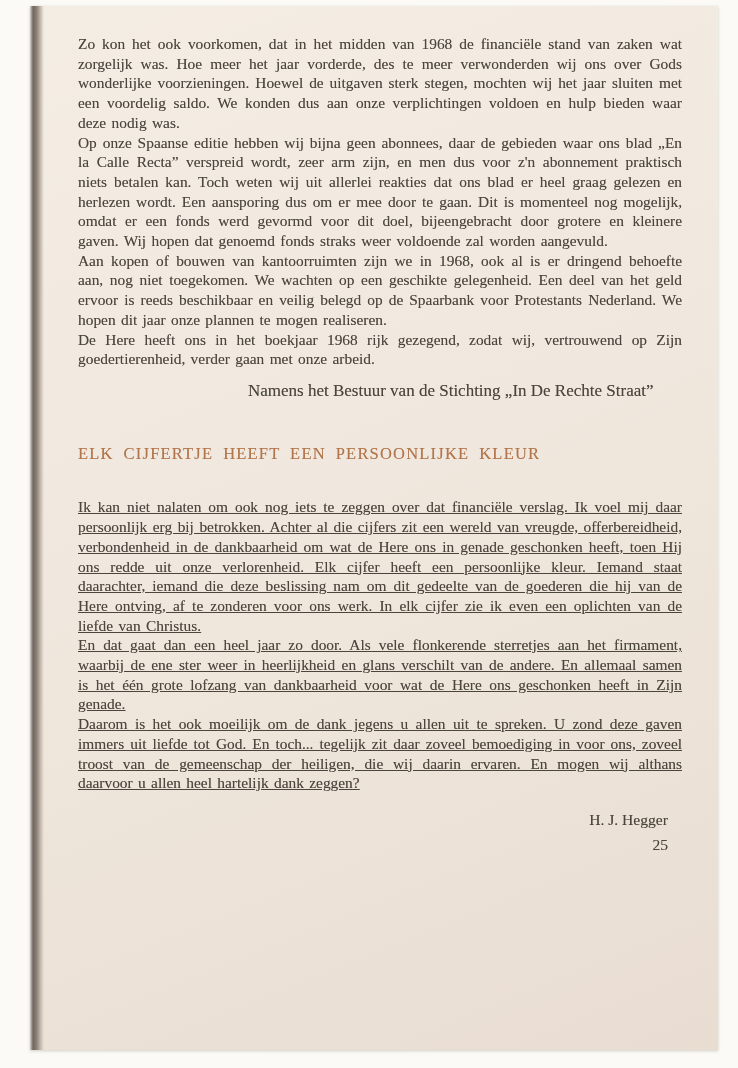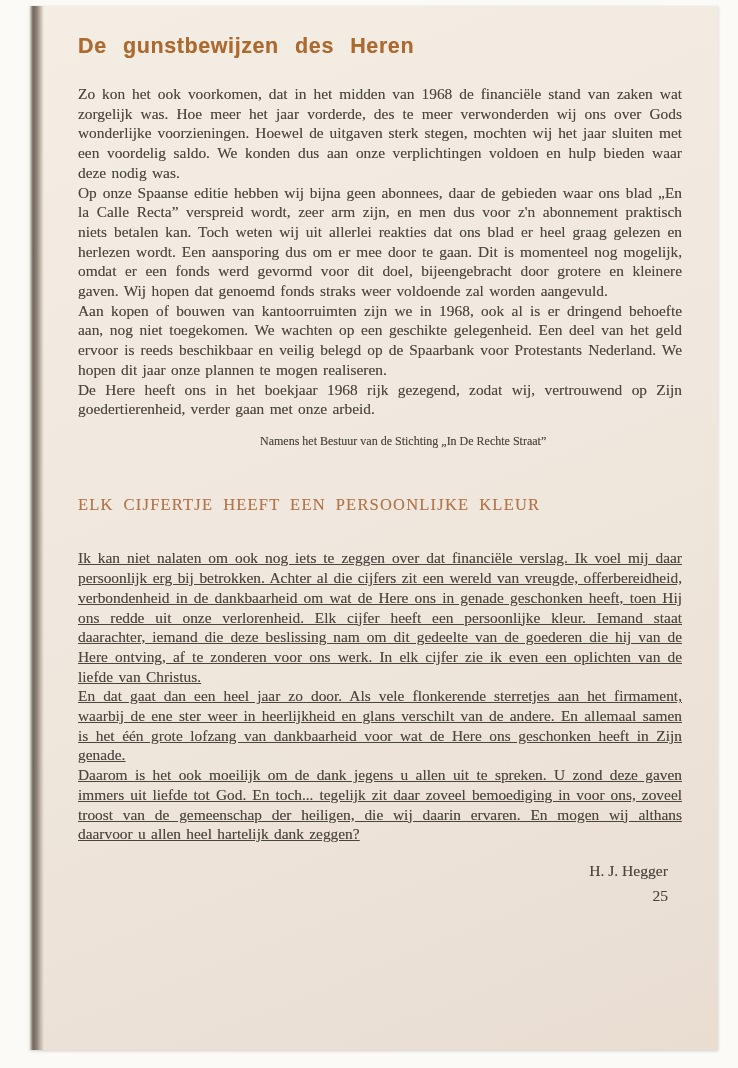--- a/index.html
+++ b/index.html
@@ -60,22 +60,22 @@
     line-height: 19.7px;
     text-align: justify;
     word-spacing: 1.5px;
     color: #4a453d;
     text-shadow: 0 0 0.4px rgba(74,69,61,0.45);
   }
   .signature-block {
     margin: 11px 0 0 170px;
   }
   .signature-block p {
-    margin: 12px;
-    font-size: 12px;
+    margin: 0;
+    font-size: 17px;
     line-height: 21.5px;
     color: #4a453d;
     text-shadow: 0 0 0.4px rgba(74,69,61,0.45);
   }
   .section-heading {
     margin: 43px 0 0 0;
     font-weight: normal;
     font-size: 16.5px;
     line-height: 20px;
     letter-spacing: 1.2px;
@@ -106,21 +106,20 @@
     text-shadow: 0 0 0.4px rgba(74,69,61,0.45);
   }
 </style>
 </head>
 <body>
 
 <div class="paper">
   <div class="spine"></div>
   <div class="content">
 
-    <h1 class="article-title">De gunstbewijzen des Heren</h1>
 
     <div class="bodytext">
       <p>Zo kon het ook voorkomen, dat in het midden van 1968 de financiële stand van zaken wat zorgelijk was. Hoe meer het jaar vorderde, des te meer verwonderden wij ons over Gods wonderlijke voorzieningen. Hoewel de uitgaven sterk stegen, mochten wij het jaar sluiten met een voordelig saldo. We konden dus aan onze verplichtingen voldoen en hulp bieden waar deze nodig was.</p>
       <p>Op onze Spaanse editie hebben wij bijna geen abonnees, daar de gebieden waar ons blad „En la Calle Recta” verspreid wordt, zeer arm zijn, en men dus voor z'n abonnement praktisch niets betalen kan. Toch weten wij uit allerlei reakties dat ons blad er heel graag gelezen en herlezen wordt. Een aansporing dus om er mee door te gaan. Dit is momenteel nog mogelijk, omdat er een fonds werd gevormd voor dit doel, bijeengebracht door grotere en kleinere gaven. Wij hopen dat genoemd fonds straks weer voldoende zal worden aangevuld.</p>
       <p>Aan kopen of bouwen van kantoorruimten zijn we in 1968, ook al is er dringend behoefte aan, nog niet toegekomen. We wachten op een geschikte gelegenheid. Een deel van het geld ervoor is reeds beschikbaar en veilig belegd op de Spaarbank voor Protestants Nederland. We hopen dit jaar onze plannen te mogen realiseren.</p>
       <p>De Here heeft ons in het boekjaar 1968 rijk gezegend, zodat wij, vertrouwend op Zijn goedertierenheid, verder gaan met onze arbeid.</p>
     </div>
 
     <div class="signature-block">
       <p>Namens het Bestuur van de Stichting „In De Rechte Straat”</p>

